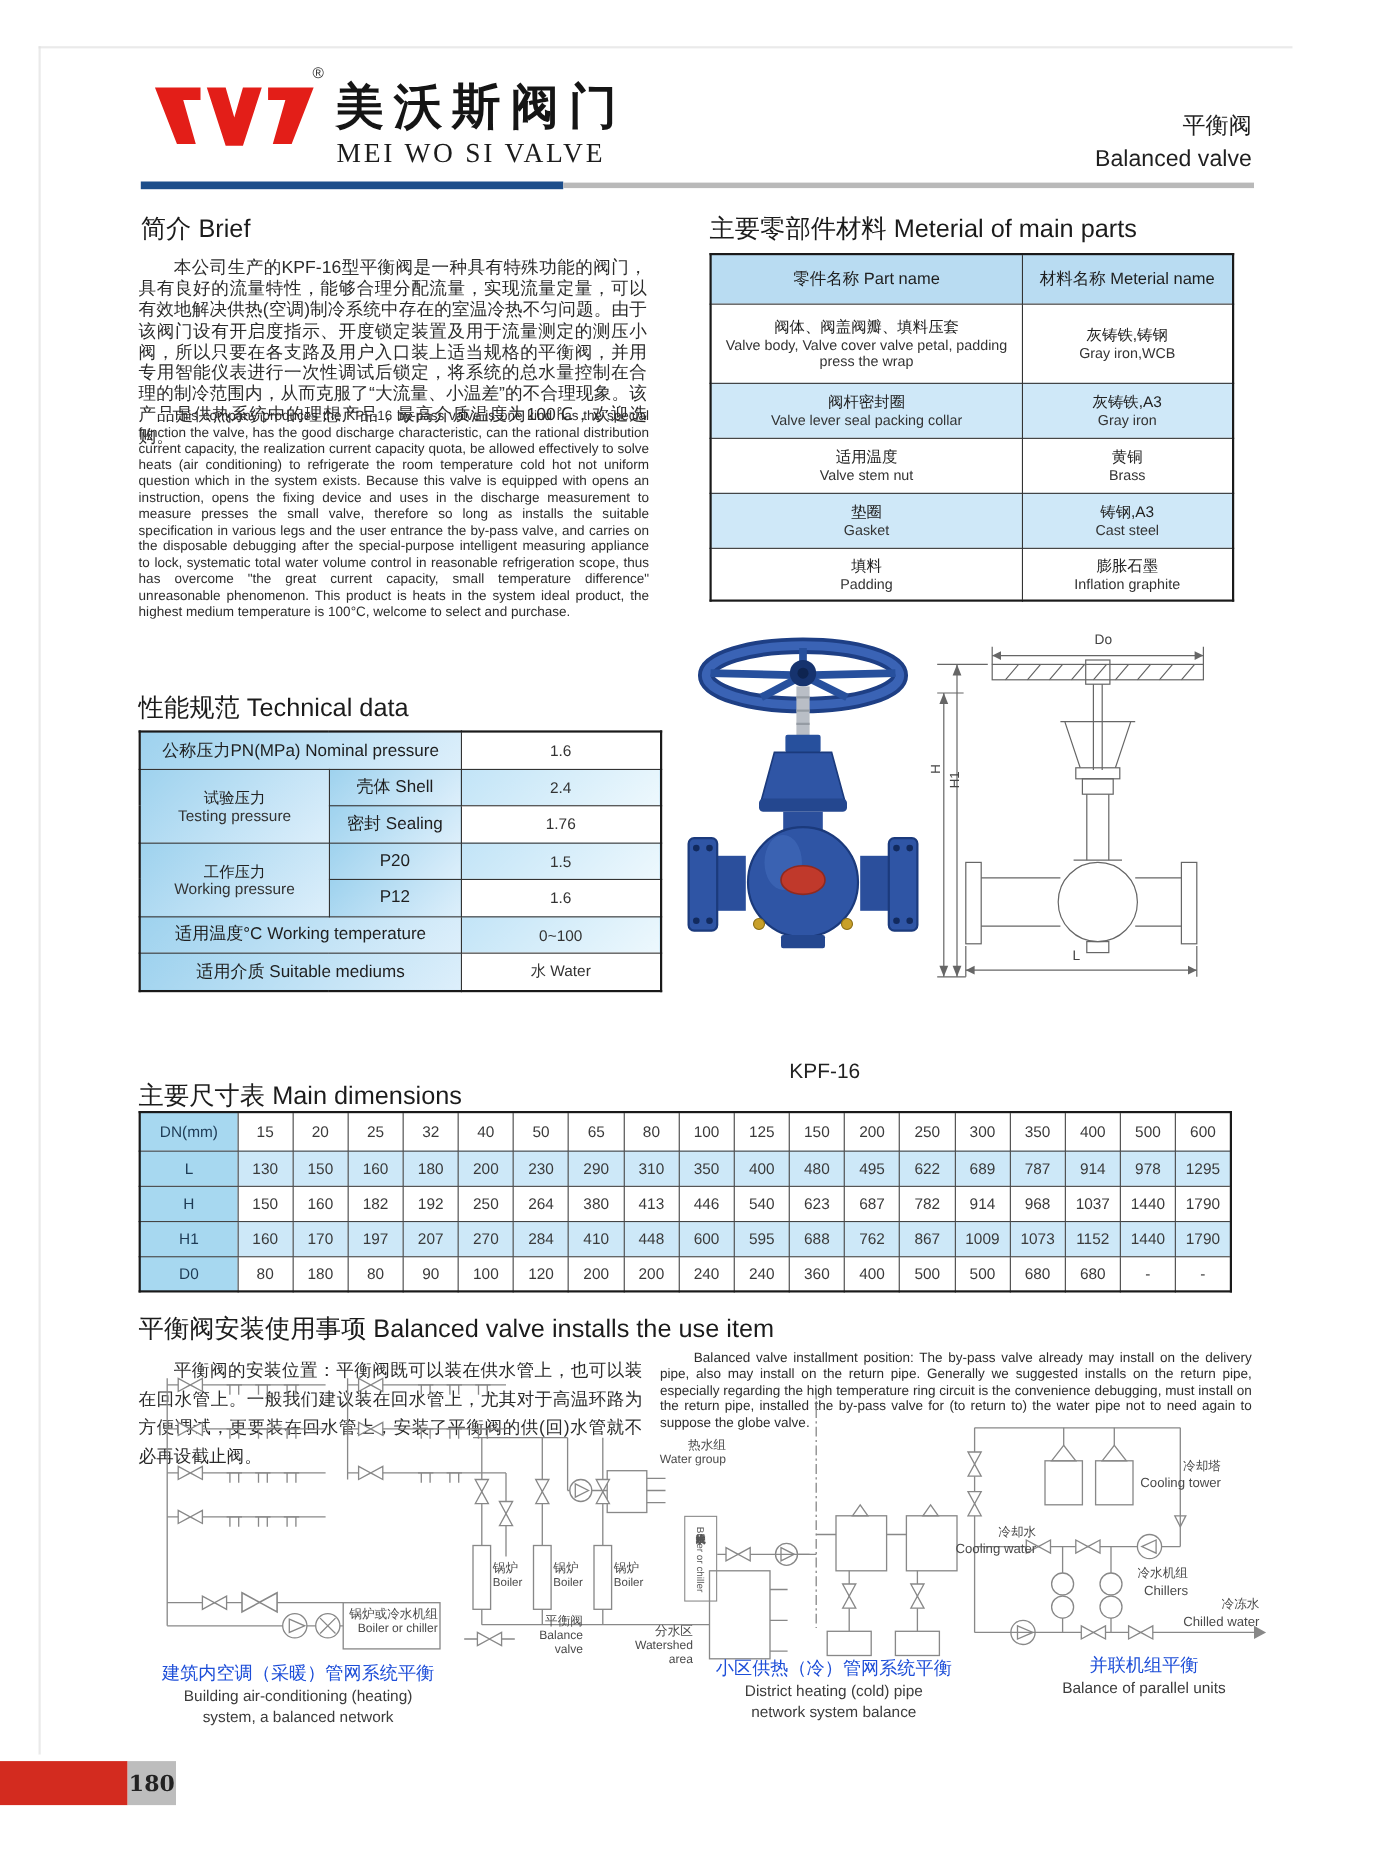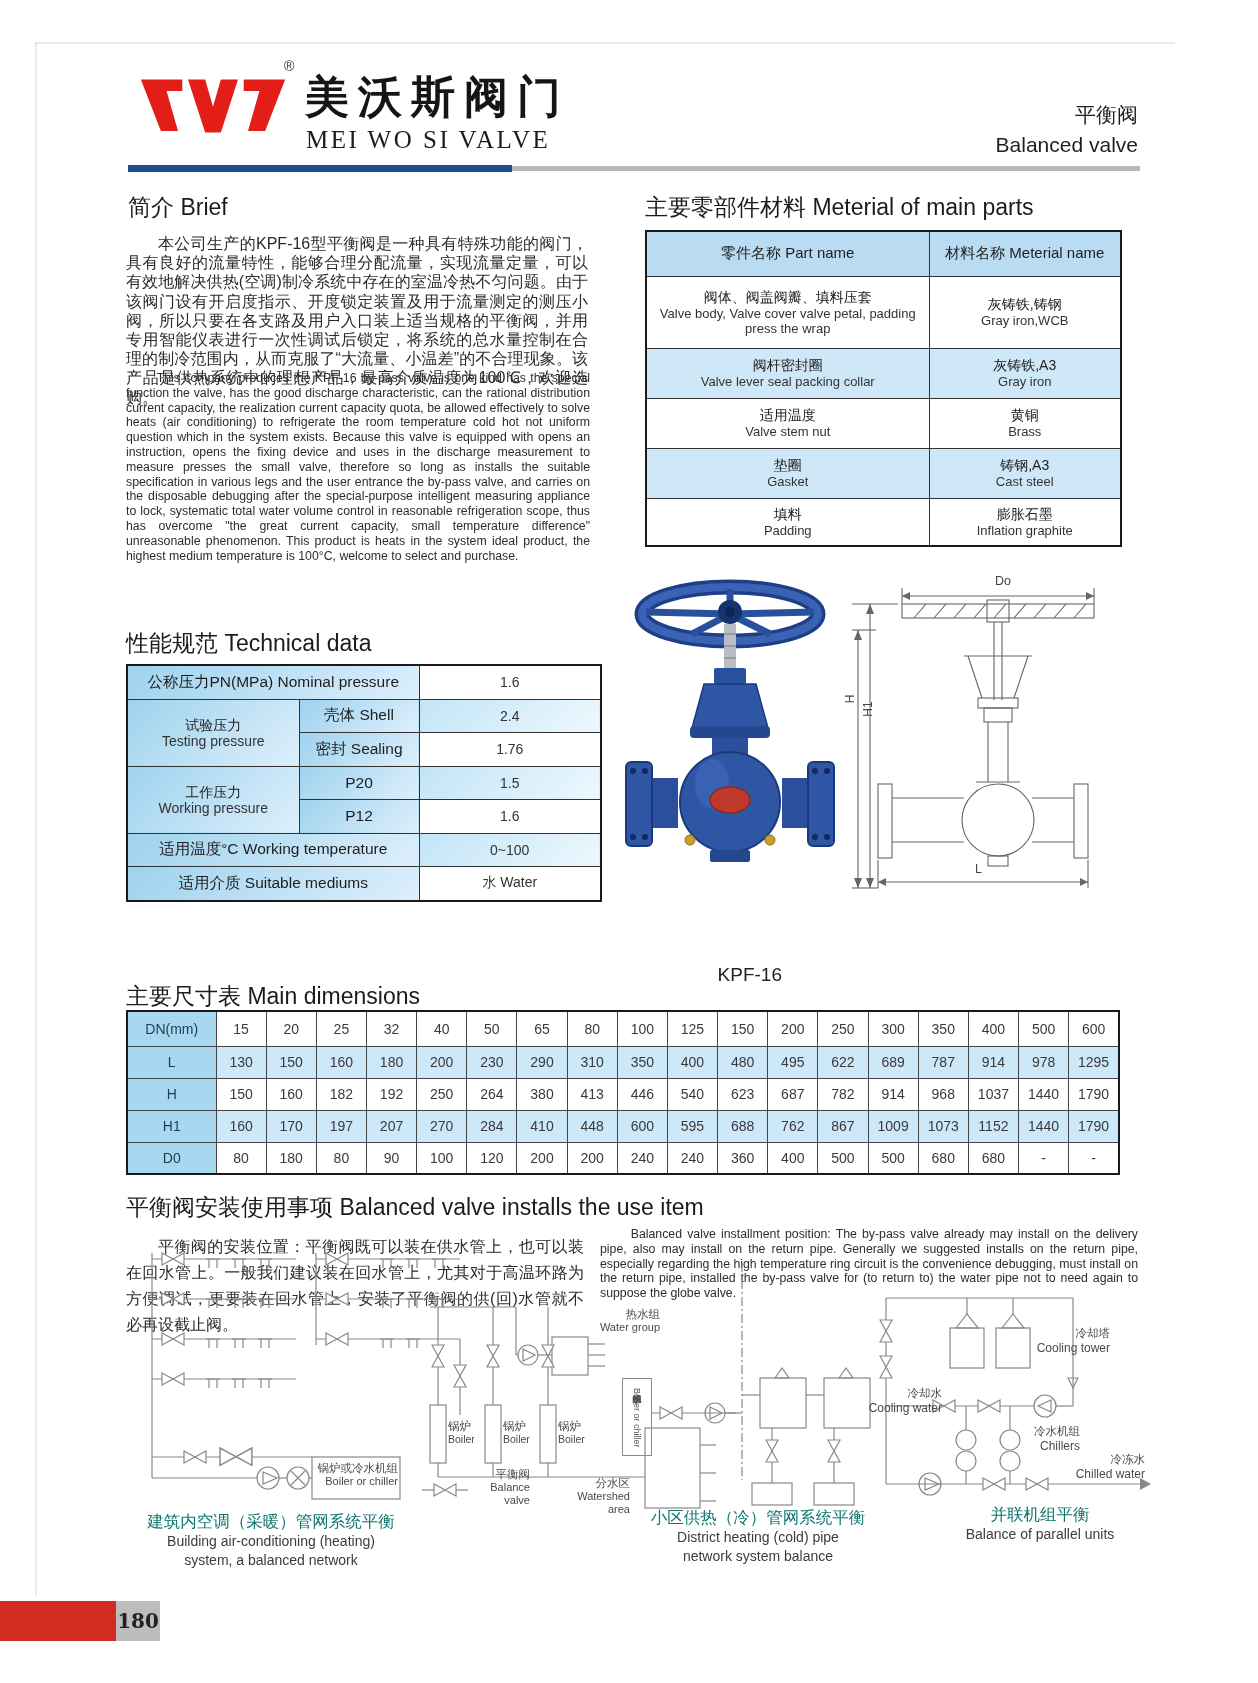--- a/index.html
+++ b/index.html
@@ -38,21 +38,21 @@
   .dim-table th,.dim-table td{border:1px solid #444;text-align:center;vertical-align:middle;
       font-size:14px;color:#3a3a3a;font-weight:normal;padding:0;}
   .dim-table tr{height:32px;}
   .dim-table tr.head{height:35px;}
   .dim-table th{background:#a7d8f0;color:#1e3b55;}
   .dim-table tr.alt td{background:#cde8f8;}
   
   .dlabel{position:absolute;color:#4a4a4a;text-align:right;font-size:11px;line-height:13px;}
   .dlabel .zh{font-size:11.5px;}
   .caption{position:absolute;text-align:center;}
-  .cap-cn{font-size:16.5px;color:#0f766e;line-height:22px;}
+  .cap-cn{font-size:16.5px;color:#1d4ed8;line-height:22px;}
   .cap-en{font-size:14px;color:#3c3c3c;line-height:19px;}
   .vbox{position:absolute;border:1.2px solid #8a8a8a;writing-mode:vertical-rl;
         font-size:9px;line-height:10px;color:#555;display:flex;gap:1px;padding:2px 1px;box-sizing:border-box;
         justify-content:center;align-items:center;text-align:center;}
   .vlabel{position:absolute;font-size:12px;color:#444;transform:rotate(-90deg);transform-origin:center;}
   .kpf{font-size:19px;color:#222;text-align:right;}
   
   .page-no{font-family:"DejaVu Serif",serif;font-size:20px;font-weight:bold;color:#222;
            text-align:center;line-height:40px;}
   svg{display:block;}

